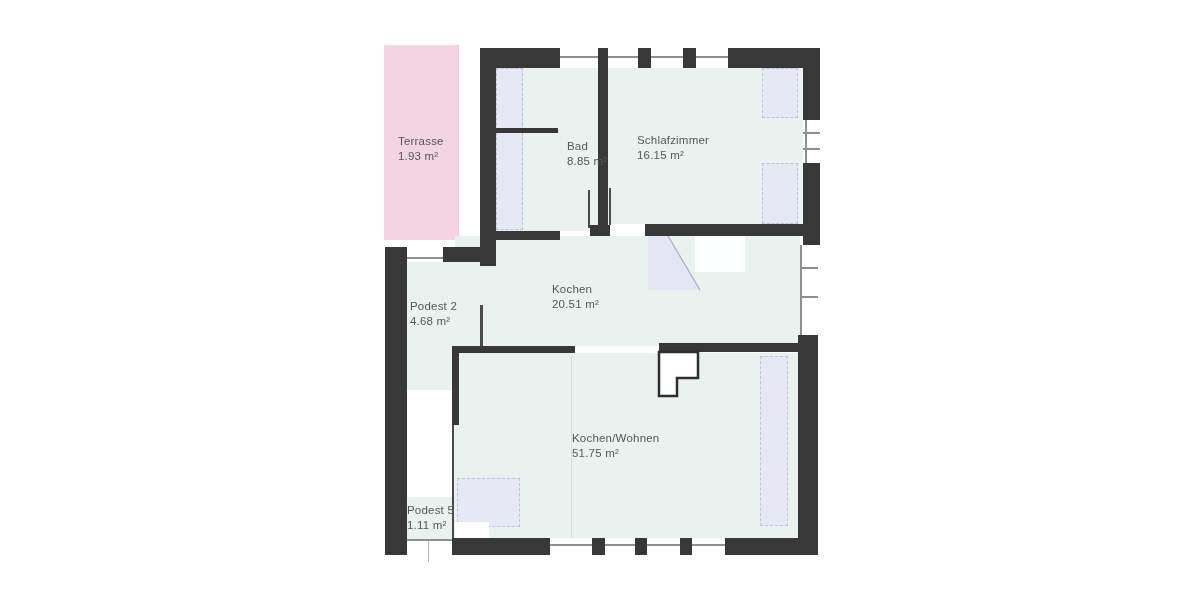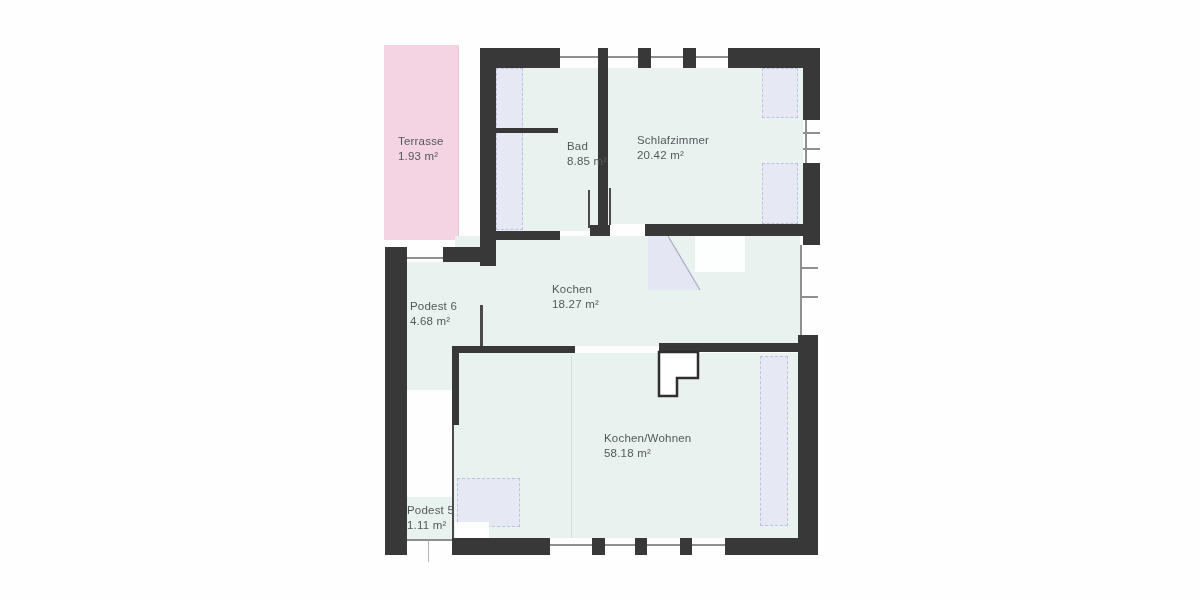--- a/index.html
+++ b/index.html
@@ -101,32 +101,32 @@
   <div class="label" style="left:398px;top:134px;">
     <div>Terrasse</div>
     <div>1.93 m²</div>
   </div>
   <div class="label" style="left:535px;top:139px;margin-left:32px;">
     <div>Bad</div>
     <div>8.85 m²</div>
   </div>
   <div class="label" style="left:637px;top:133px;">
     <div>Schlafzimmer</div>
-    <div>20.42 m²</div>
+    <div>16.15 m²</div>
   </div>
   <div class="label" style="left:552px;top:282px;">
     <div>Kochen</div>
-    <div>18.27 m²</div>
+    <div>20.51 m²</div>
   </div>
   <div class="label" style="left:410px;top:299px;">
-    <div>Podest 6</div>
+    <div>Podest 2</div>
     <div>4.68 m²</div>
   </div>
-  <div class="label" style="left:604px;top:431px;">
+  <div class="label" style="left:572px;top:431px;">
     <div>Kochen/Wohnen</div>
-    <div>58.18 m²</div>
+    <div>51.75 m²</div>
   </div>
   <div class="label" style="left:407px;top:503px;">
     <div>Podest 5</div>
     <div>1.11 m²</div>
   </div>
 
 </div>
 
 </body></html>

